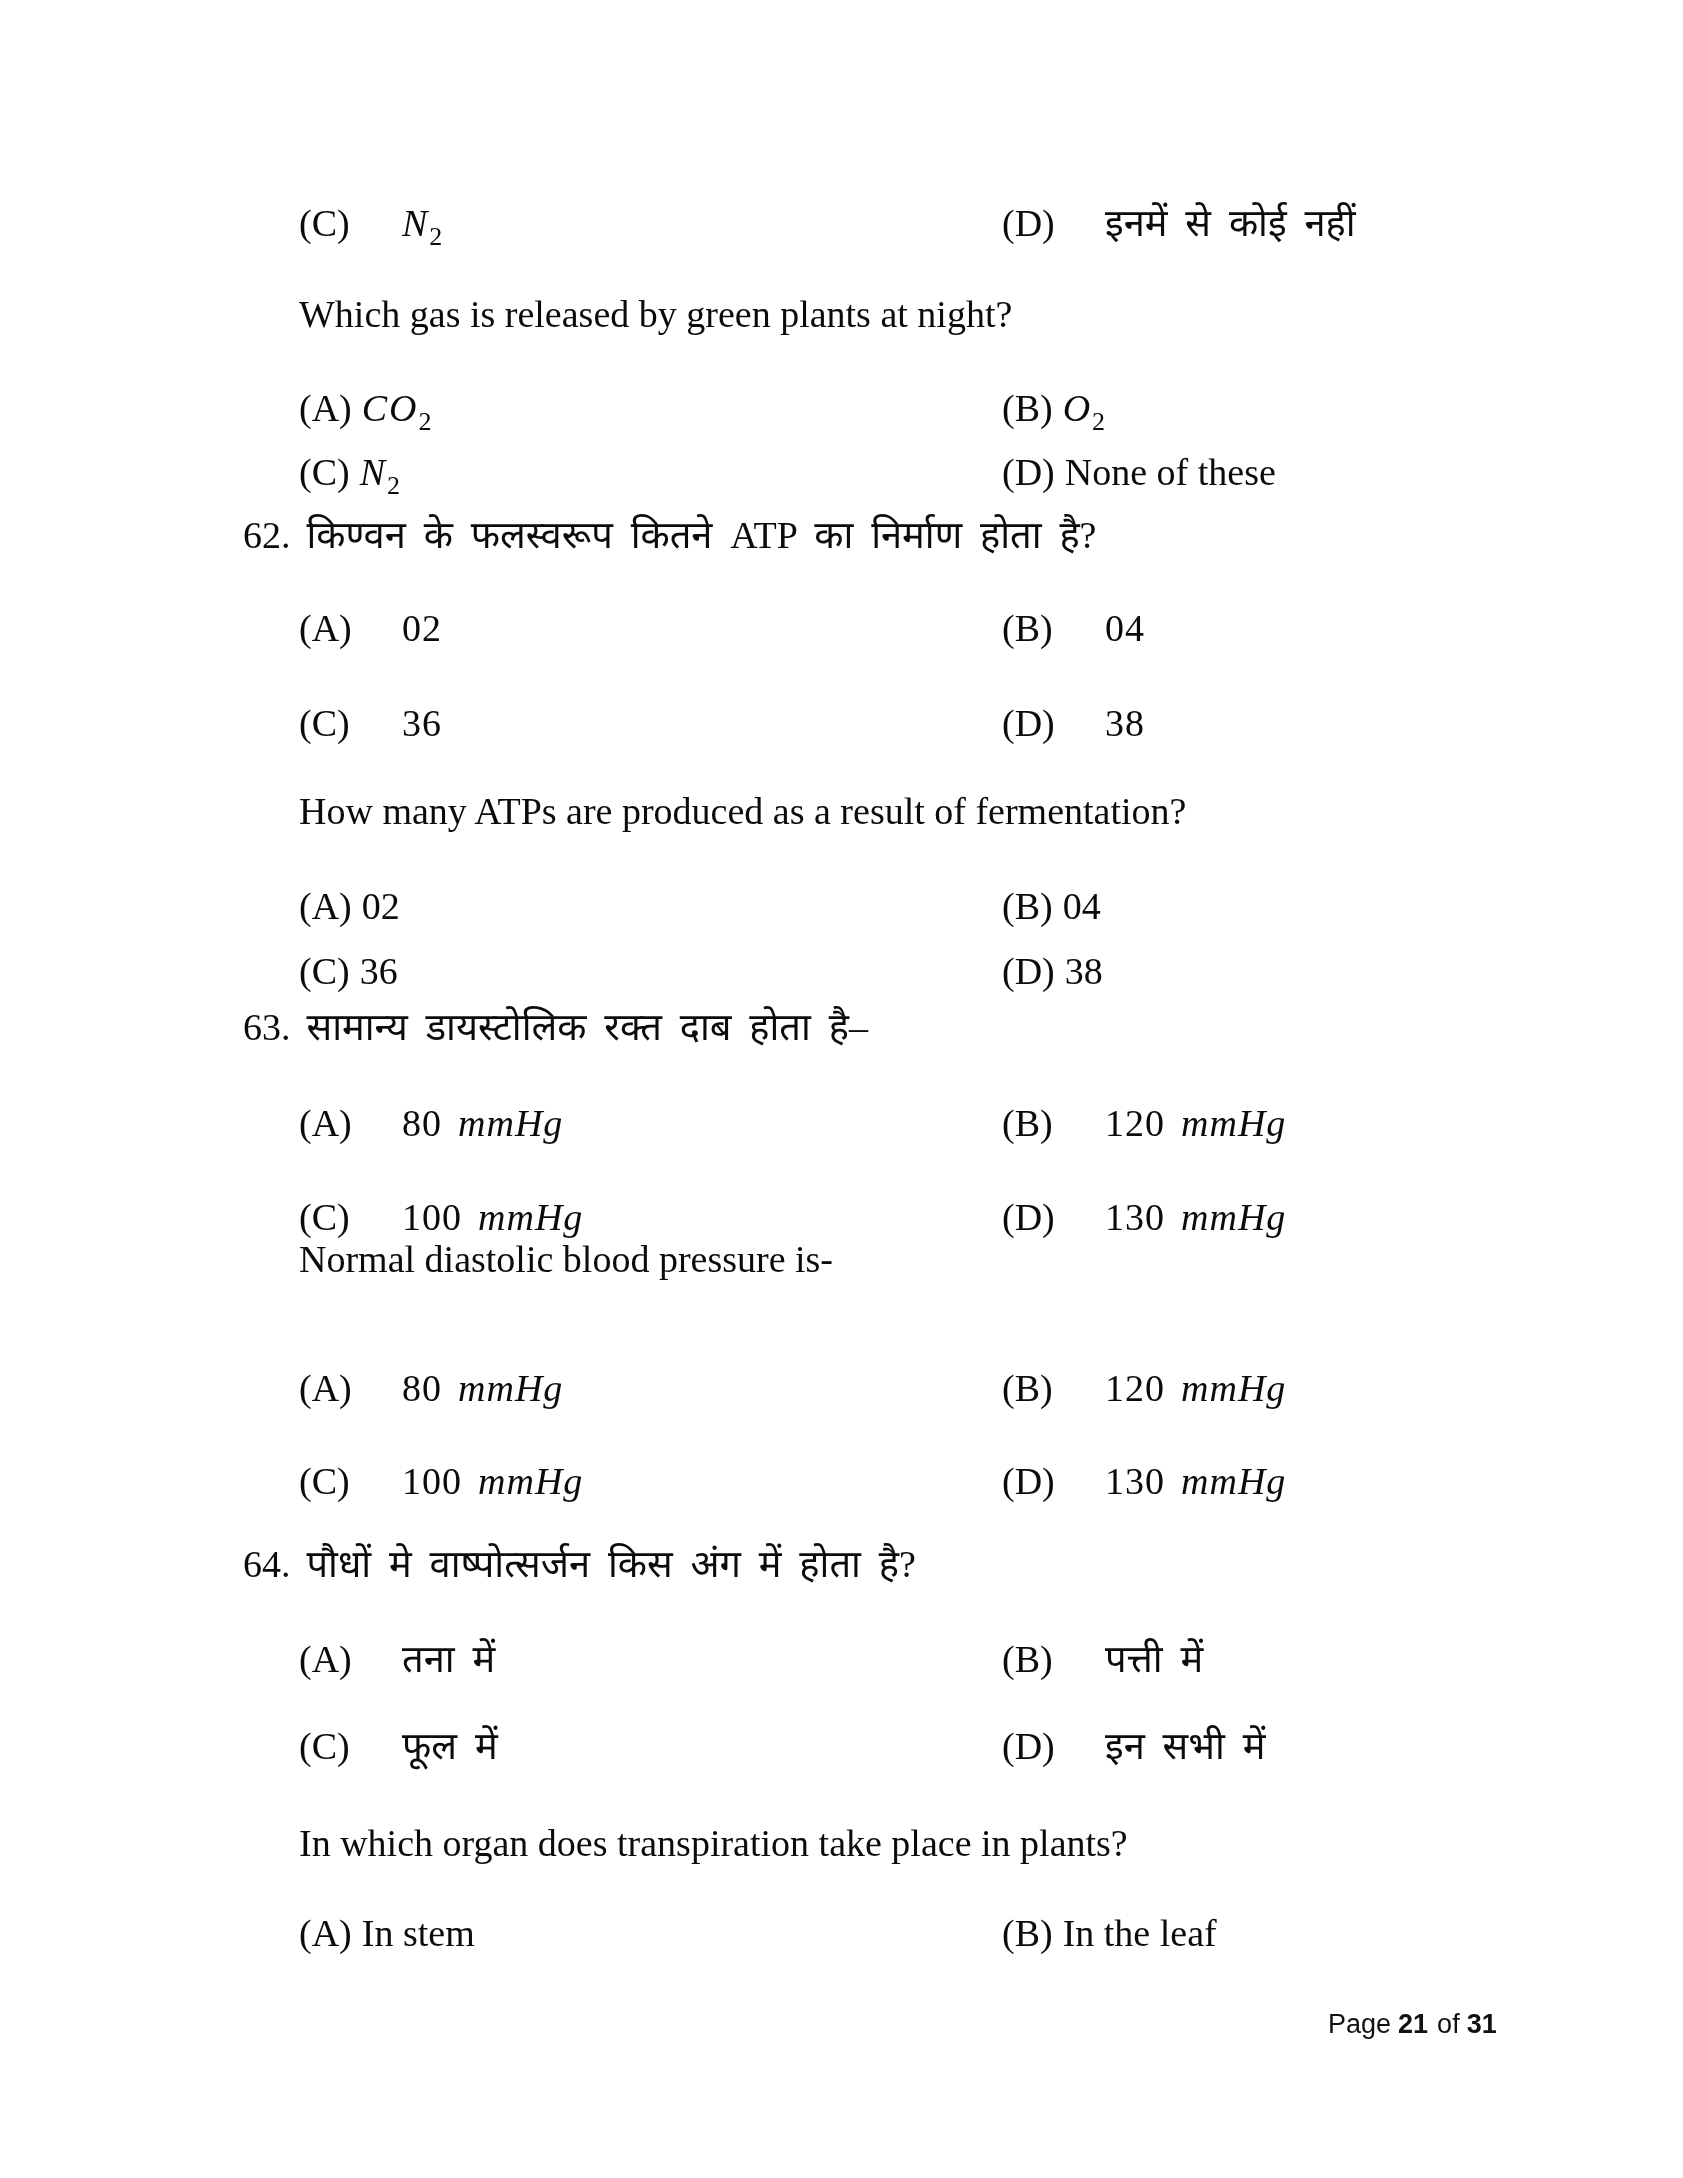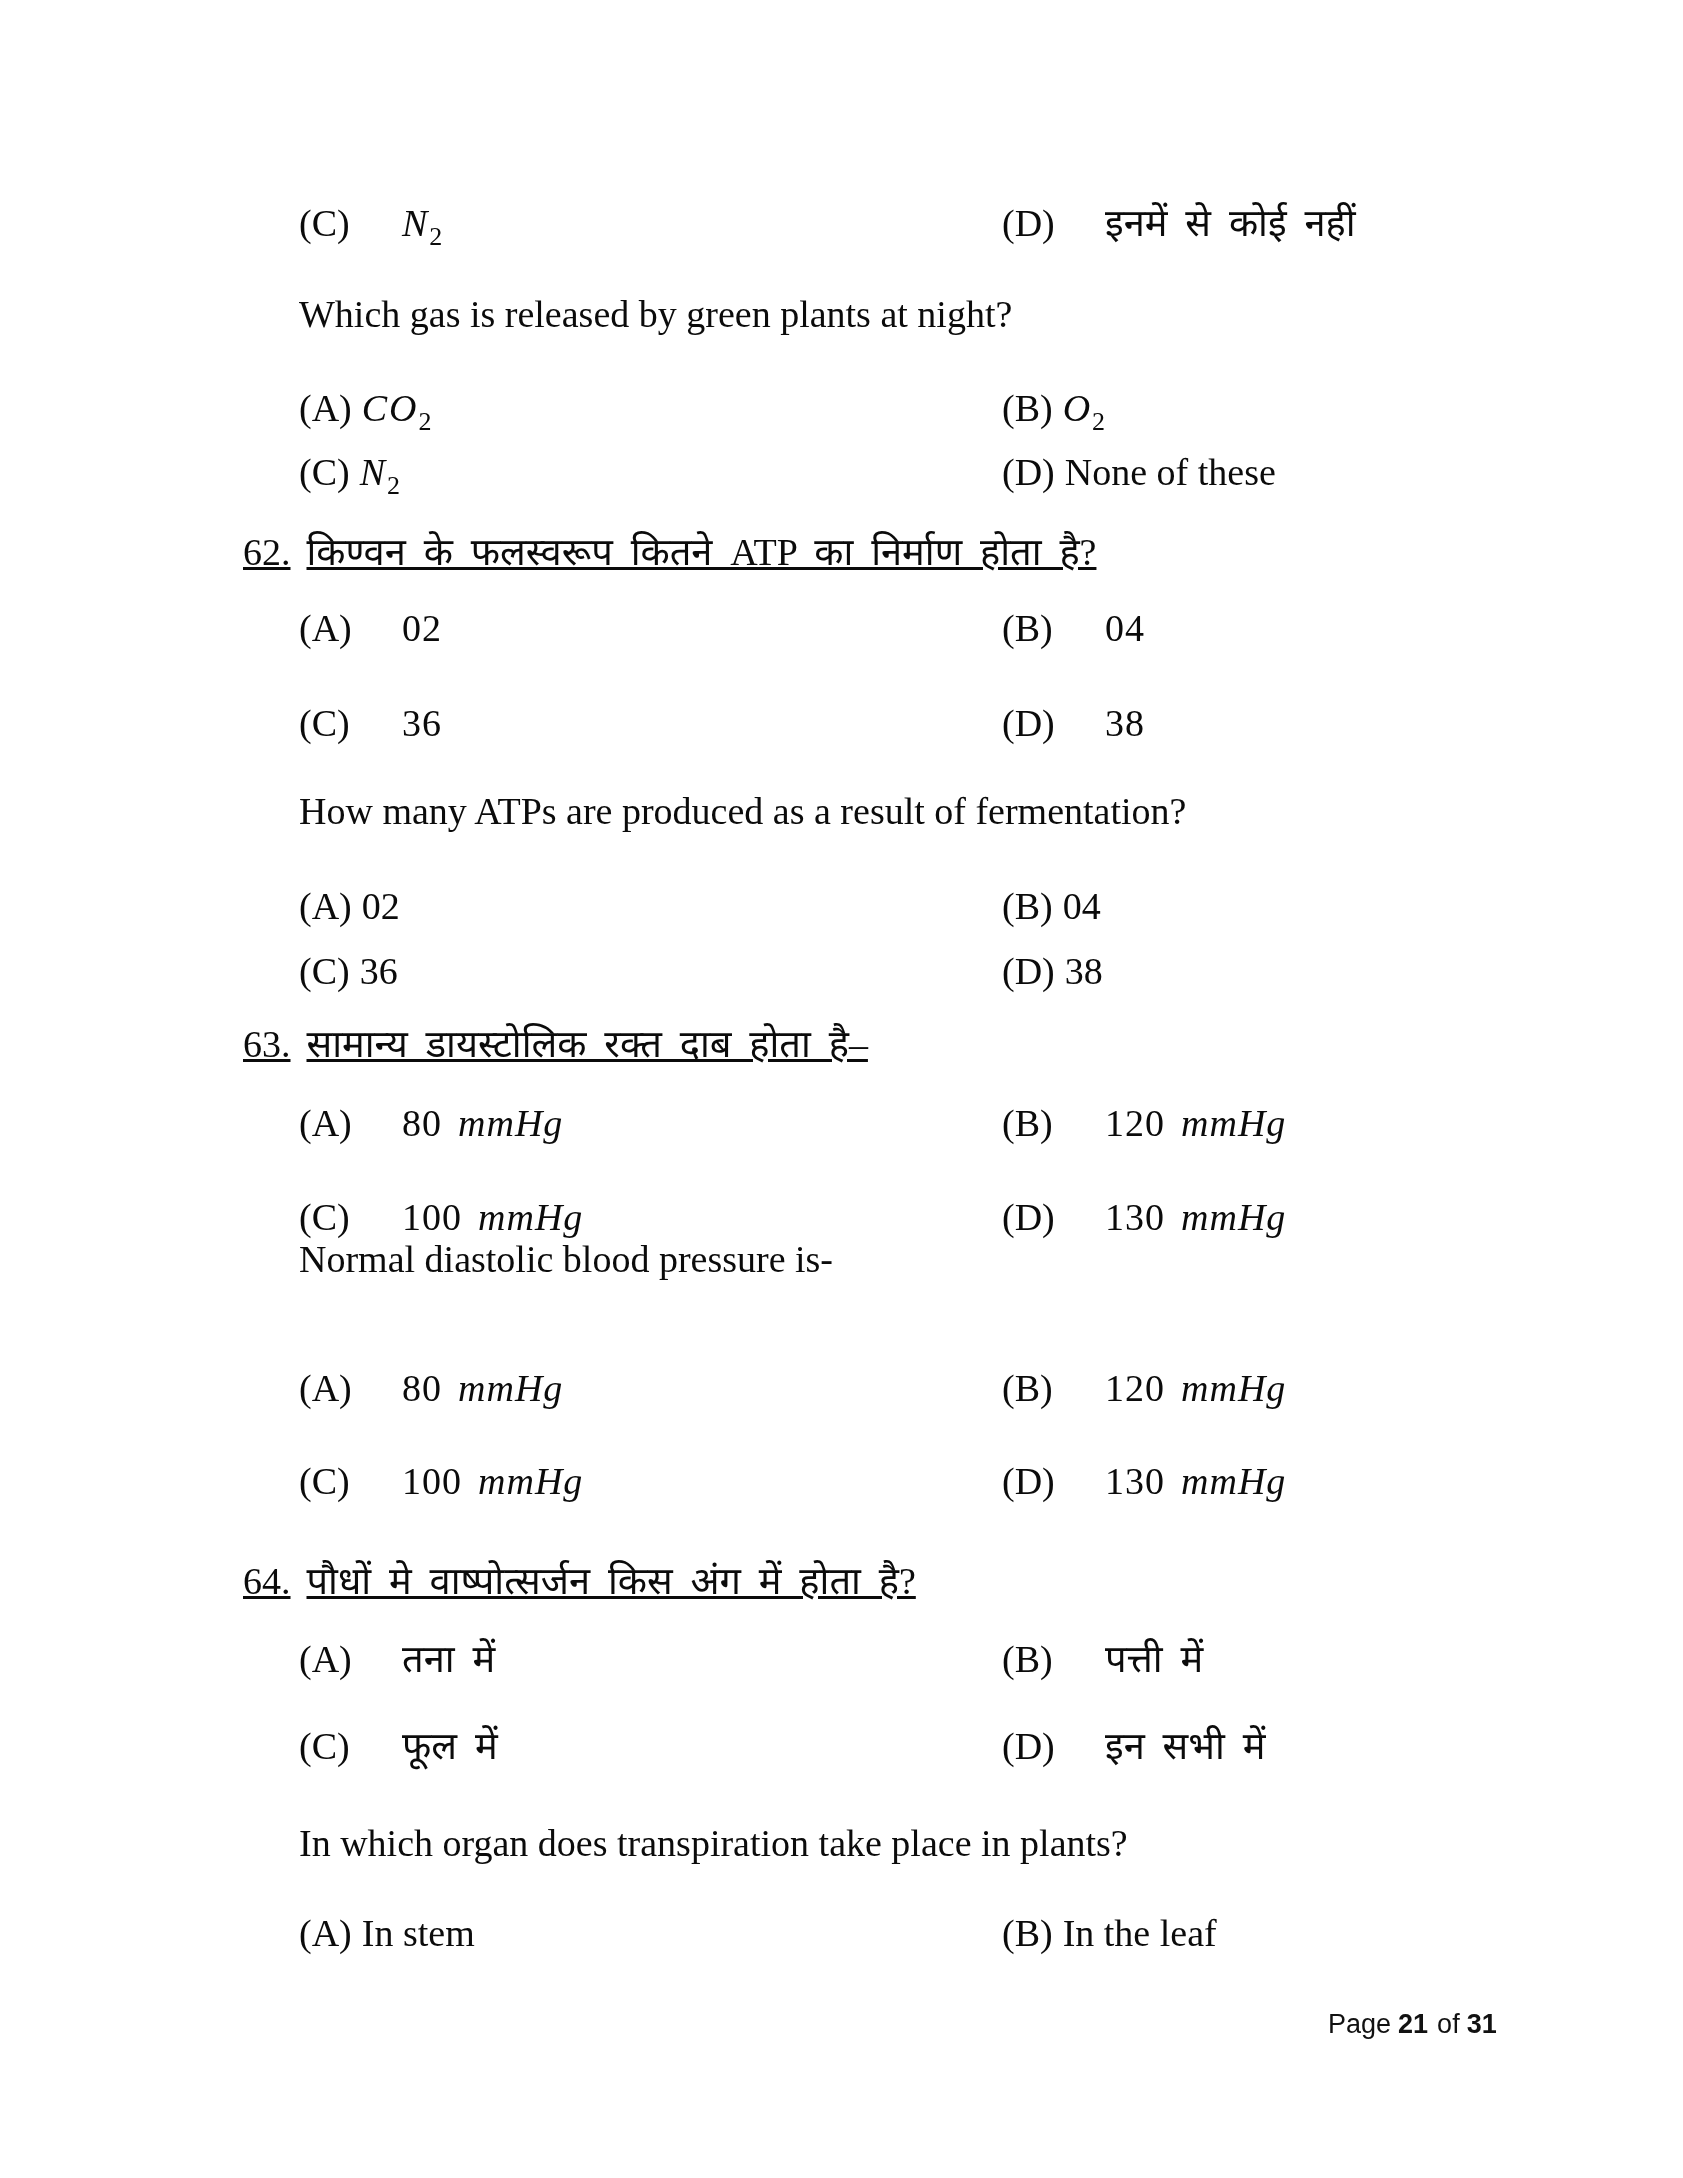--- a/index.html
+++ b/index.html
@@ -21,23 +21,22 @@
     line-height: 1.15;
     white-space: nowrap;
   }
   .opt-left  { position: absolute; left: 299px; top: 0; }
   .opt-right { position: absolute; left: 1002px; top: 0; }
   .tab .letter   { display: inline-block; width: 103px; }
   .tight .letter { margin-right: 10px; }
   .qline {
     position: absolute;
     left: 243px;
-    top: 17px;
-    white-space: nowrap;
-    text-decoration: underline;
+    top: 0;
+    white-space: nowrap;
   }
   .qnum { margin-right: 16px; }
   .hindi { word-spacing: 0.22em; }
   .eng-line {
     position: absolute;
     left: 299px;
     top: 0;
     white-space: nowrap;
   }
   .chem {

